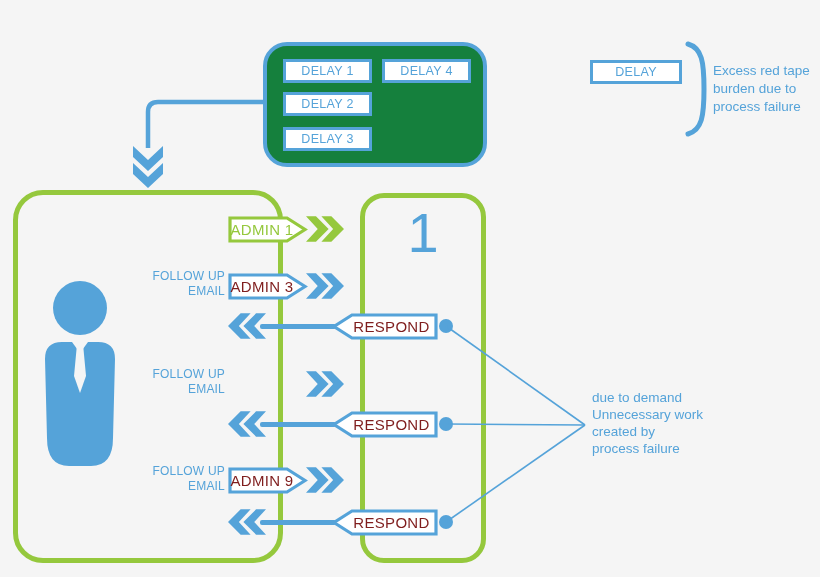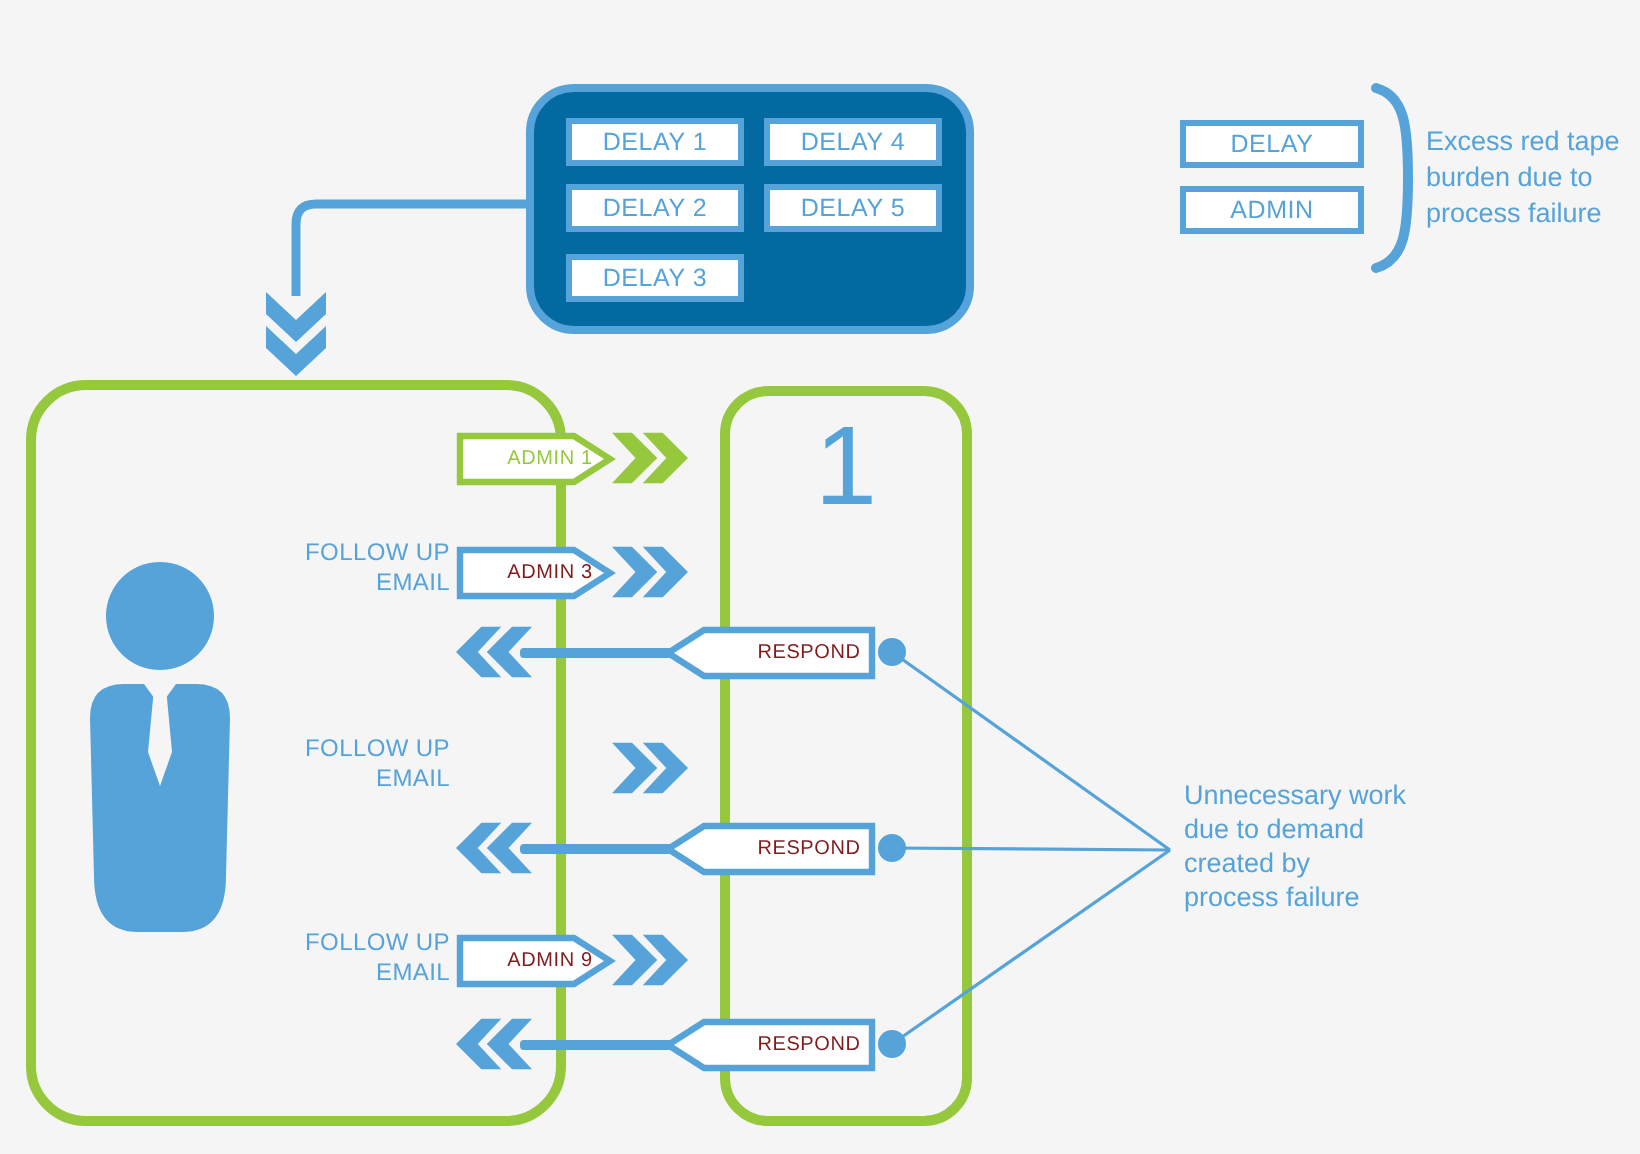--- a/index.html
+++ b/index.html
@@ -7,21 +7,21 @@
     position:relative;width:820px;height:577px;background:#F5F5F5;
     font-family:"Liberation Sans", sans-serif;overflow:hidden;
   }
   .abs{position:absolute;}
   .blue{color:#7f1d1d;}
   .green-t{color:#95C83D;}
 
   
   .delay-panel{
     left:263px;top:42px;width:224px;height:125px;
-    border:4px solid #55A3D9;border-radius:24px;background:#0369a1;
+    border:4px solid #55A3D9;border-radius:24px;background:#15803d;
     box-sizing:border-box;
   }
   .mini-box{
     position:absolute;width:89px;height:24px;background:#fff;
     border:3px solid #55A3D9;box-sizing:border-box;
     display:flex;align-items:center;justify-content:center;
     color:#55A3D9;font-size:12.5px;letter-spacing:.3px;
   }
 
   
@@ -36,23 +36,23 @@
   
   .green-box{border:5px solid #95C83D;border-radius:30px;background:#F5F5F5;box-sizing:border-box;}
   .customer-box{left:13px;top:190px;width:270px;height:373px;}
   .process-box{left:360px;top:193px;width:126px;height:370px;border-radius:24px;}
   .box-number{margin-top:2px;text-align:center;color:#55A3D9;font-size:56px;font-weight:400;}
 
   
   .tag{position:absolute;}
   .tag svg{position:absolute;left:0;top:0;width:100%;height:100%;}
   .tag .lbl{
-    position:absolute;left:13px;top:0;width:100%;height:100%;
+    position:absolute;left:0;top:0;width:100%;height:100%;
     display:flex;align-items:center;justify-content:center;
-    font-size:10px;letter-spacing:.3px;
+    font-size:15px;letter-spacing:.3px;
   }
   .tag-right{width:80px;height:27px;}
   .tag-right .lbl{padding-right:12px;box-sizing:border-box;}
   .tag-left{width:107px;height:27px;}
   .tag-left .lbl{padding-left:14px;box-sizing:border-box;}
 
   .chev{position:absolute;width:38px;height:30px;}
   .chev svg{width:100%;height:100%;}
 
   .ctx-label{
@@ -73,26 +73,24 @@
   <svg class="abs" style="left:128px;top:94px;width:140px;height:96px" viewBox="0 0 140 96">
     <path d="M140,8 L30,8 Q20,8 20,18 L20,54" fill="none" stroke="#55A3D9" stroke-width="4.5"></path>
     <polygon points="5,52 5,63 20,77 35,63 35,52 20,66" fill="#55A3D9"></polygon>
     <polygon points="5,69 5,80 20,94 35,80 35,69 20,83" fill="#55A3D9"></polygon>
   </svg>
 
   <div class="abs delay-panel">
     <div class="mini-box" style="left:16px;top:13px">DELAY 1</div>
     <div class="mini-box" style="left:115px;top:13px">DELAY 4</div>
     <div class="mini-box" style="left:16px;top:46px">DELAY 2</div>
-    <div class="mini-box" style="left:115px;top:46px">DELAY 5</div>
     <div class="mini-box" style="left:16px;top:81px">DELAY 3</div>
   </div>
 
   <div class="abs legend-box" style="left:590px;top:60px">DELAY</div>
-  <div class="abs legend-box" style="left:590px;top:93px">ADMIN</div>
   <svg class="abs" style="left:682px;top:40px;width:26px;height:98px" viewBox="0 0 26 98">
     <path d="M6,4 C20,8 22,22 22,49 C22,76 20,90 6,94" fill="none" stroke="#55A3D9" stroke-width="5" stroke-linecap="round"></path>
   </svg>
   <div class="abs legend-note">
     <div>Excess red tape</div>
     <div>burden due to</div>
     <div>process failure</div>
   </div>
 
   <div class="abs green-box customer-box"></div>
@@ -227,19 +225,19 @@
 
   <svg class="abs" style="left:438px;top:318px;width:165px;height:215px" viewBox="0 0 165 215">
     <g stroke="#55A3D9" stroke-width="1.6" fill="none">
       <line x1="8" y1="8" x2="147" y2="107"></line>
       <line x1="8" y1="106" x2="147" y2="107"></line>
       <line x1="8" y1="204" x2="147" y2="107"></line>
     </g>
   </svg>
 
   <div class="abs unnecessary">
+    <div>due to demand</div>
     <div>Unnecessary work</div>
-    <div>due to demand</div>
     <div>created by</div>
     <div>process failure</div>
   </div>
 
 </div>
 
 </body></html>

